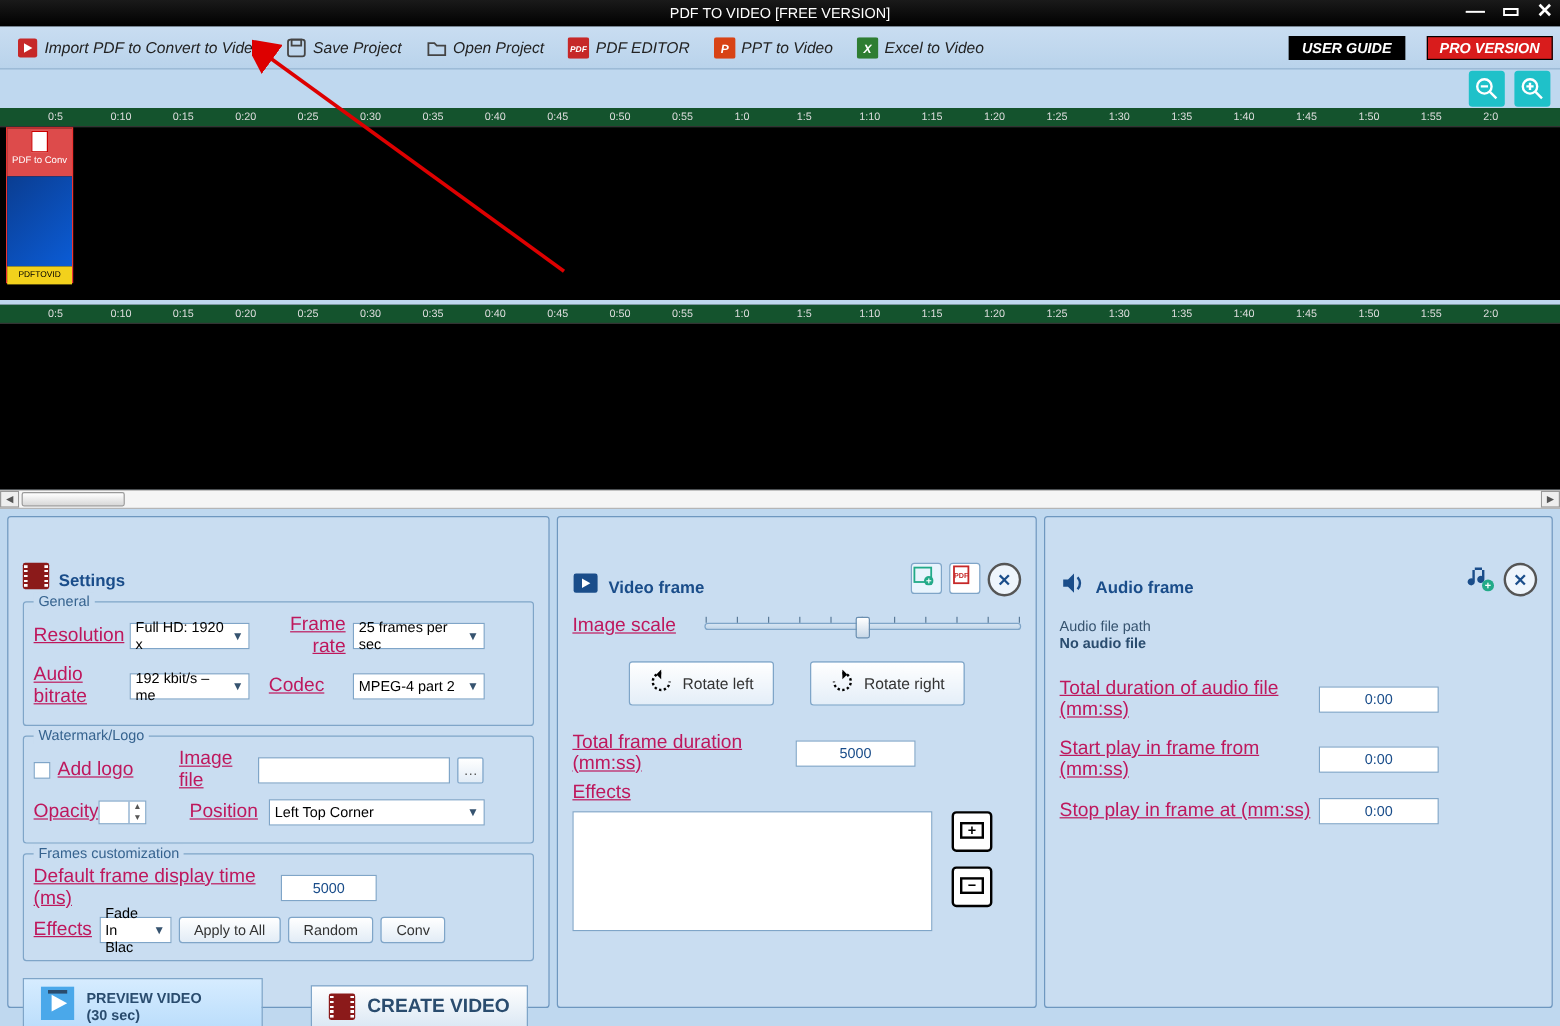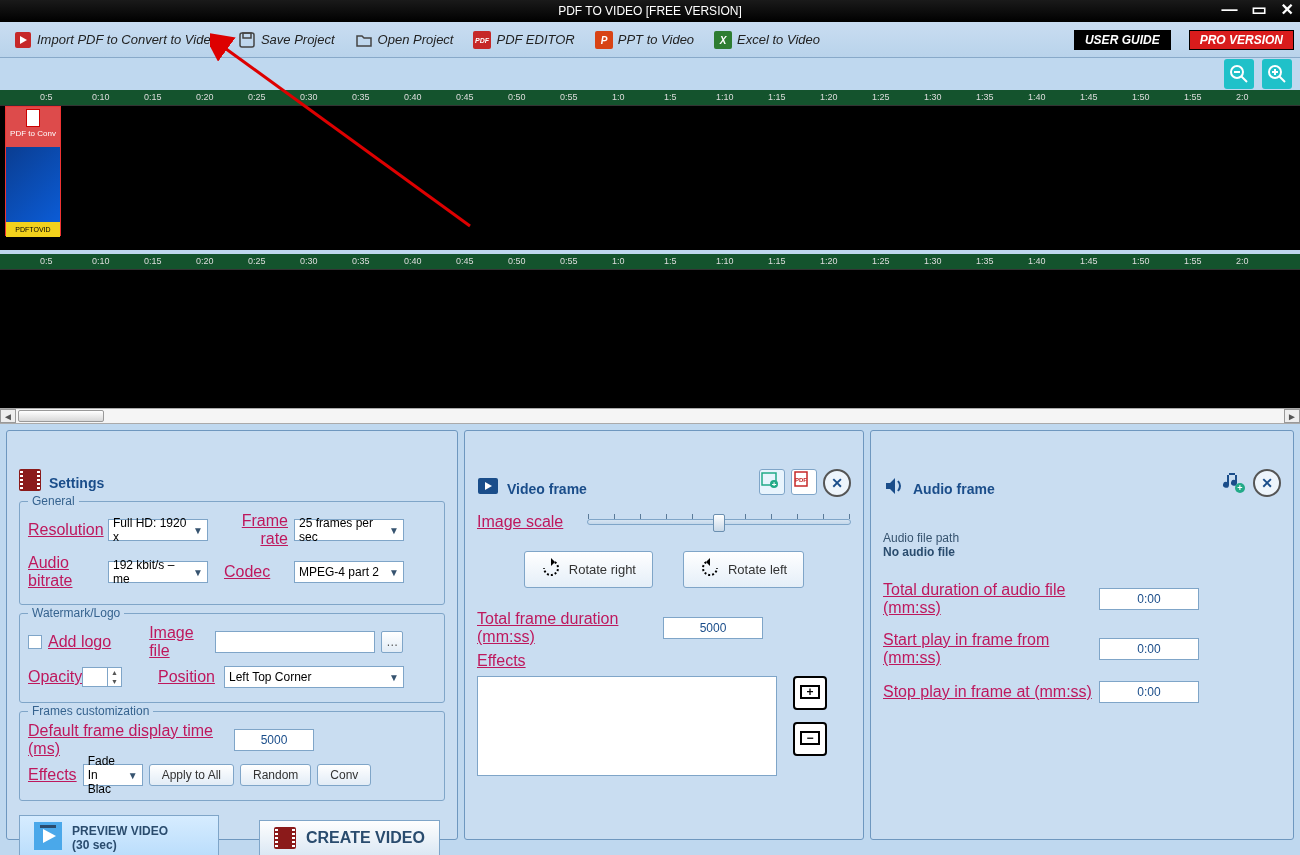--- a/index.html
+++ b/index.html
@@ -386,31 +386,31 @@
             <span></span>
             <span></span>
             <span></span>
           </div>
         <div class="slider-thumb"></div>
       </div>
     </div>
     <div class="row" style="justify-content:center;gap:30px;margin-top:14px">
       <div class="rotate-btn">
         <span><svg width="20" height="20">
+              <path d="M10 3 A7 7 0 1 0 17 10" fill="none" stroke="#000" stroke-width="2" stroke-dasharray="2 2"></path>
+              <path d="M10 0 L6 4 L10 8 Z" fill="#000"></path>
+            </svg></span>
+        <span>Rotate left</span>
+      </div>
+      <div class="rotate-btn">
+        <span><svg width="20" height="20">
               <path d="M10 3 A7 7 0 1 1 3 10" fill="none" stroke="#000" stroke-width="2" stroke-dasharray="2 2"></path>
               <path d="M10 0 L14 4 L10 8 Z" fill="#000"></path>
             </svg></span>
         <span>Rotate right</span>
-      </div>
-      <div class="rotate-btn">
-        <span><svg width="20" height="20">
-              <path d="M10 3 A7 7 0 1 0 17 10" fill="none" stroke="#000" stroke-width="2" stroke-dasharray="2 2"></path>
-              <path d="M10 0 L6 4 L10 8 Z" fill="#000"></path>
-            </svg></span>
-        <span>Rotate left</span>
       </div>
     </div>
     <div class="row" style="margin-top:16px">
       <label style="width:180px">Total frame duration (mm:ss)</label>
       <input class="inputx" style="width: 100px; text-align: center; color: rgb(26, 77, 138);" value="5000">
     </div>
     <div class="row">
         <label>Effects</label>
       </div>
     <div class="row" style="align-items:flex-start">
@@ -443,21 +443,21 @@
       <span>Audio frame</span>
       <div class="right">
         <span class="tb-icon" style="width:26px;height:26px"><svg width="24" height="24">
               <path d="M8 4 v12 a3 3 0 1 1 -2 -3 V6 h10 v8 a3 3 0 1 1 -2 -3 V4 z" fill="#1a4d8a"></path>
               <circle cx="19" cy="19" r="5" fill="#2a8"></circle>
               <text x="19" y="22" text-anchor="middle" fill="#fff" font-size="9">+</text>
             </svg></span>
         <span class="circle-btn">✕</span>
       </div>
     </div>
-    <div style="margin-top:24px">
+    <div style="margin-top:8px">
       <div class="audio-lbl">Audio file path</div>
       <div class="audio-lbl bold">No audio file</div>
     </div>
     <div class="row" style="margin-top:22px">
       <label class="audio-lbl" style="width:210px">Total duration of audio file (mm:ss)</label>
       <input class="aud-in" value="0:00" style="">
     </div>
     <div class="row" style="margin-top:8px">
       <label class="audio-lbl" style="width:210px">Start play in frame from (mm:ss)</label>
       <input class="aud-in" value="0:00" style="">

